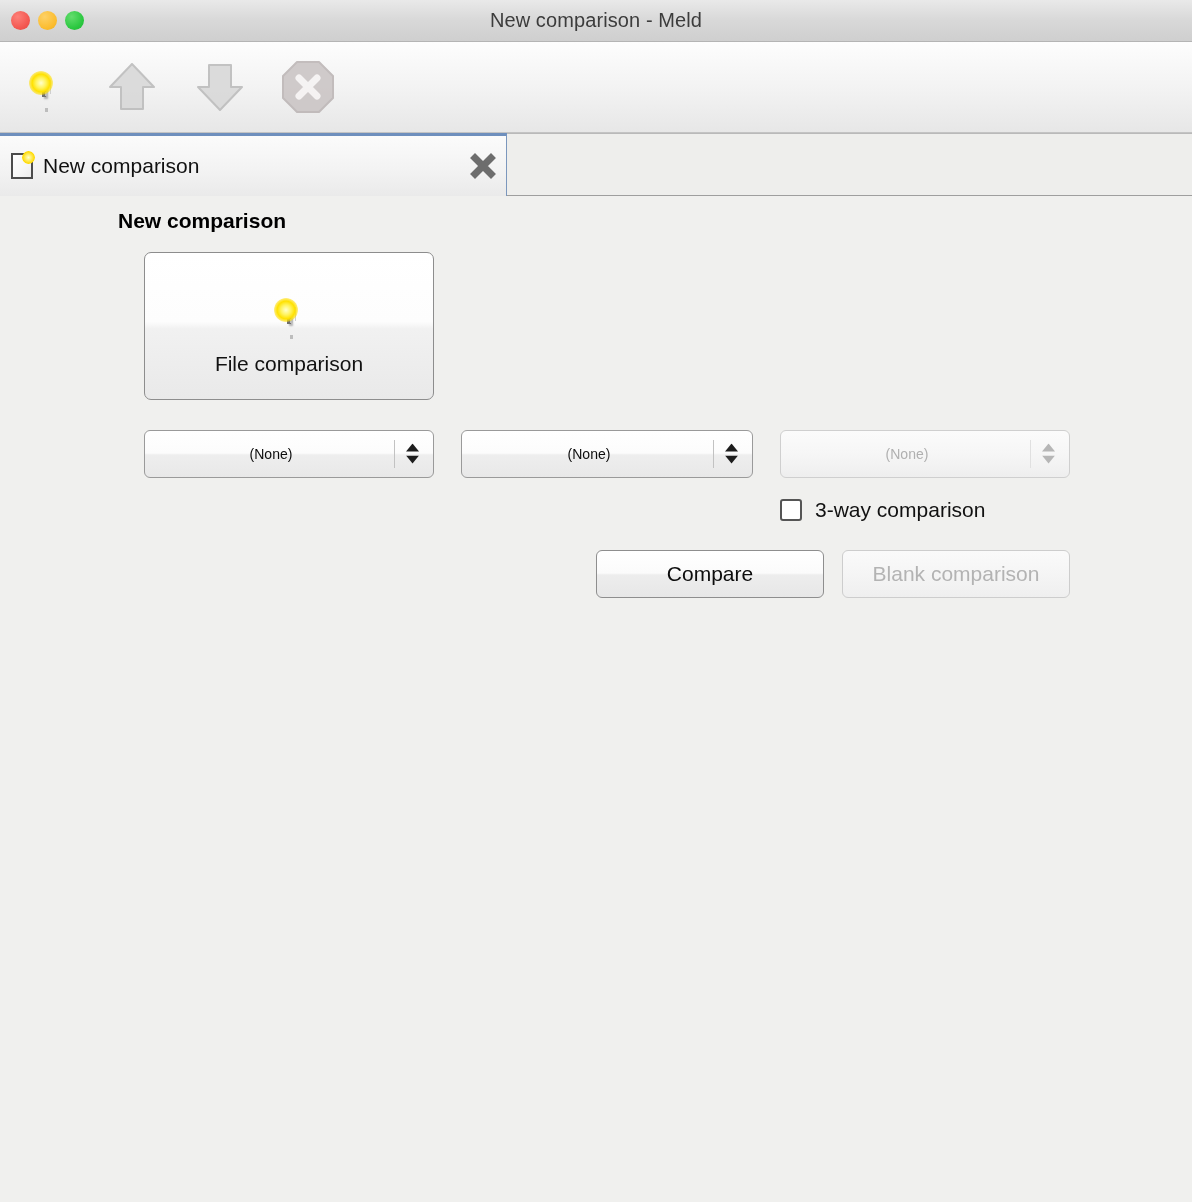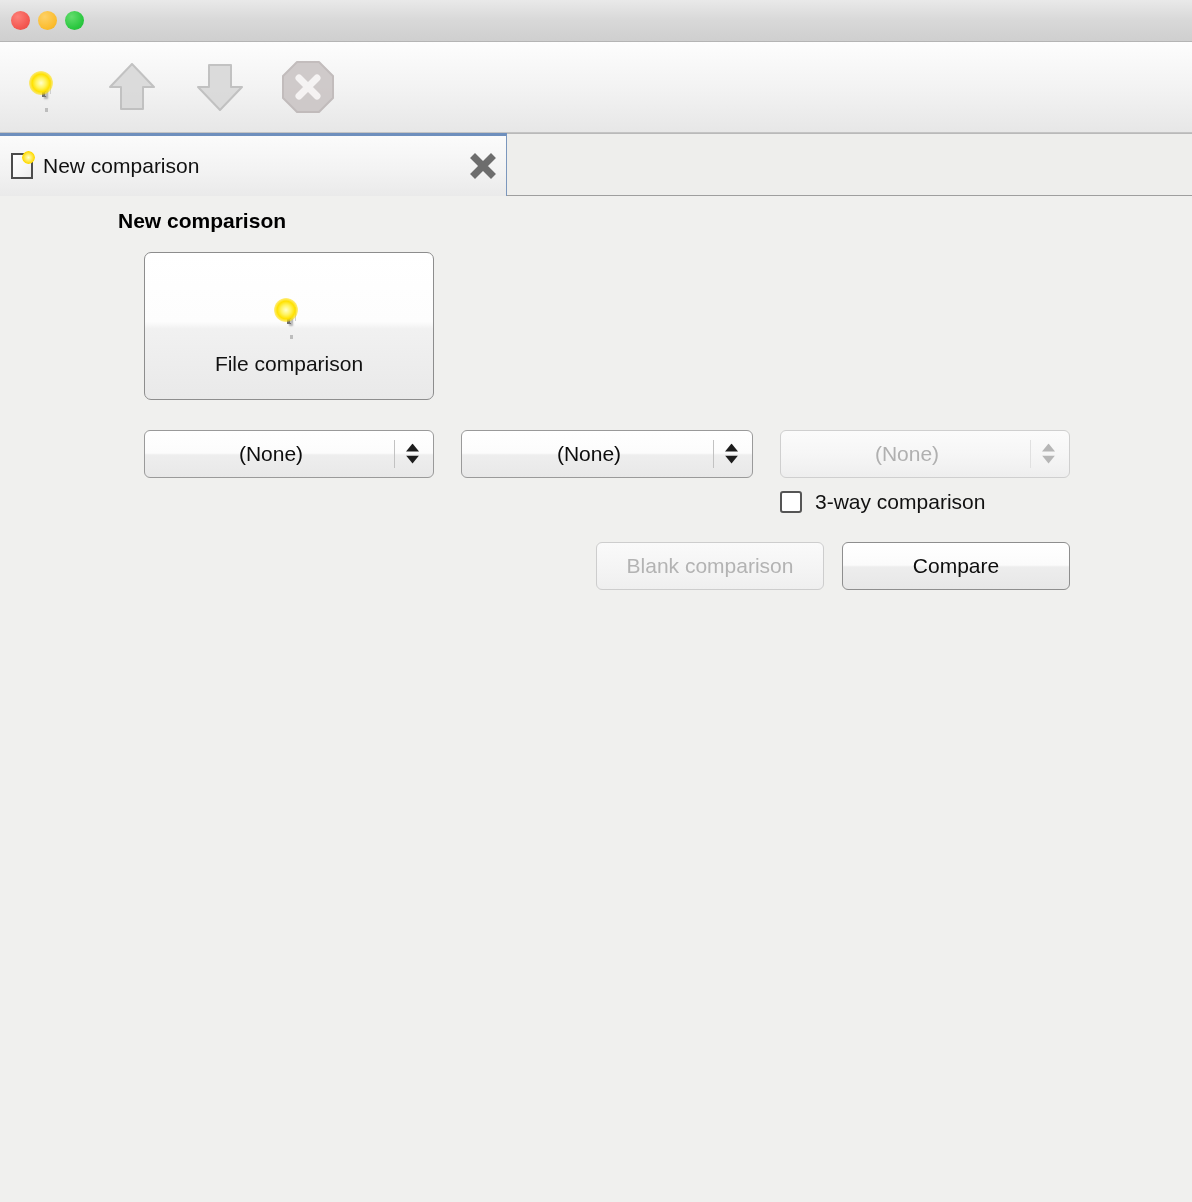--- a/index.html
+++ b/index.html
@@ -292,21 +292,21 @@
     height: 48px;
     border-radius: 6px;
     border: 1px solid #9a9a9a;
     background: linear-gradient(to bottom, #ffffff 0%, #fcfcfc 48%, #eeeeee 52%, #e8e8e8 100%);
     display: flex;
     align-items: center;
     justify-content: center;
     cursor: default;
   }
   .combo .combo-value {
-    font-size: 21px;
+    font-size: 14px;
     color: #0d0d0d;
     padding-right: 36px;
   }
   .combo .sep {
     position: absolute;
     right: 38px; top: 9px; bottom: 9px;
     width: 1px;
     background: #c2c2c2;
   }
   .combo .chev {
@@ -320,21 +320,21 @@
   }
   .combo.disabled {
     border-color: #cfcfcf;
     background: linear-gradient(to bottom,#fbfbfb 0%, #f6f6f6 50%, #eeeeee 100%);
   }
   .combo.disabled .combo-value { color: #b0b0b0; }
   .combo.disabled .sep { background: #e0e0e0; }
 
   
   .row-check {
-    margin-top: 12px;
+    margin-top: 20px;
     display: flex;
     justify-content: flex-end;
   }
   .checkbox-wrap {
     display: flex;
     align-items: center;
     gap: 13px;
     width: 290px;
     justify-content: flex-start;
   }
@@ -375,20 +375,21 @@
 </style>
 </head>
 <body>
 
 <div class="titlebar">
   <div class="traffic-lights">
     <span class="light light-close"></span>
     <span class="light light-min"></span>
     <span class="light light-max"></span>
   </div>
+  <div class="window-title">New comparison - Meld</div>
 </div>
 
 <div class="toolbar">
 
   <div class="tb-btn">
     <span class="doc-icon">
       <span class="page"></span>
       <span class="hole h1"></span>
       <span class="hole h2"></span>
       <span class="spark"></span>
@@ -498,18 +499,18 @@
     </div>
 
     <div class="row-check">
       <label class="checkbox-wrap">
         <span class="checkbox"></span>
         <span class="checkbox-label">3-way comparison</span>
       </label>
     </div>
 
     <div class="row-actions">
+      <div class="action-btn">Compare</div>
       <div class="action-btn disabled">Blank comparison</div>
-      <div class="action-btn">Compare</div>
     </div>
 
   </div>
 </div>
 
 </body></html>

